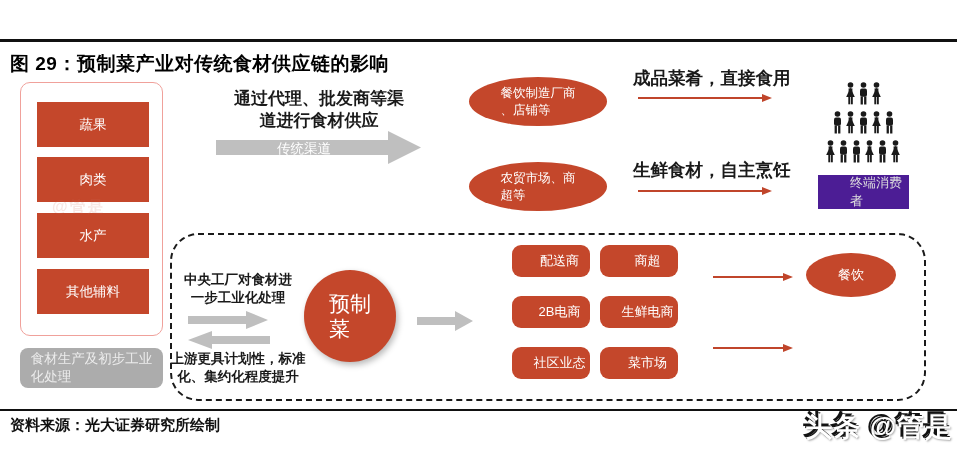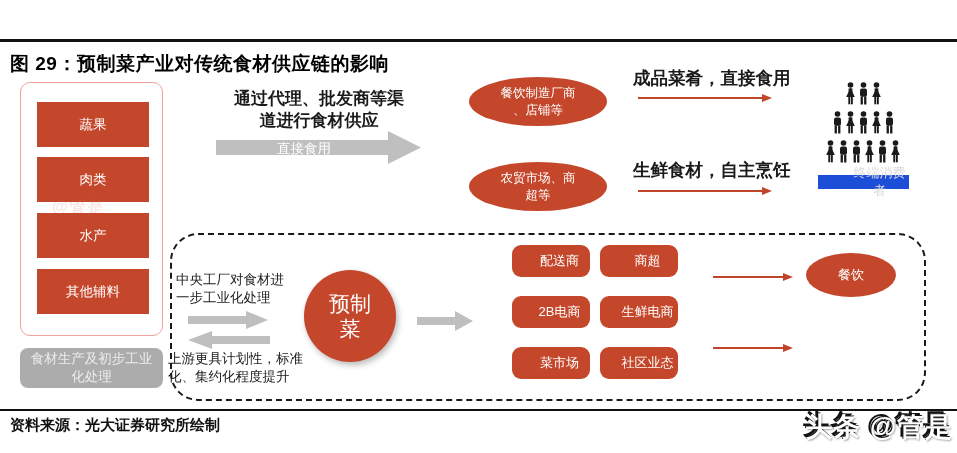--- a/index.html
+++ b/index.html
@@ -4,21 +4,21 @@
 <style>
   * { margin:0; padding:0; box-sizing:border-box; }
   html,body { background:#ffffff; }
   body { font-family:"Liberation Sans","DejaVu Sans",sans-serif; }
   .stage {
     position:relative; width:957px; height:453px; background:#ffffff;
     overflow:hidden; color:#111;
   }
   .abs { position:absolute; }
   .pre { white-space:pre-line; }
-  .ctr { display:flex; align-items:center; justify-content:center; text-align:center; }
+  .ctr { display:flex; align-items:center; justify-content:center; }
 
   .fig-title { left:10px; top:7px; font-size:19px; font-weight:bold; color:#000; letter-spacing:.5px;margin-top:44px; }
   .rule-top { left:0; top:39px; width:957px; height:3px; background:#111; }
   .rule-bottom { left:0; top:409px; width:957px; height:2px; background:#111; }
   .source { left:10px; top:416px; font-size:15px; font-weight:bold; color:#111; }
 
   .pink-panel { left:20px; top:82px; width:143px; height:254px;
     border:1.5px solid #f0a19b; border-radius:10px; background:#fff; }
   .red-box { left:37px; width:112px; height:45px; background:#c4472b;
     color:#fff; font-size:13.5px; }
@@ -43,28 +43,28 @@
   .arrow-red { position:absolute; height:0; border-top:2.5px solid #c0452b; }
   .arrow-red::after { content:""; position:absolute; right:-10px; top:-5.5px;
     width:0; height:0; border-left:10px solid #c0452b;
     border-top:4.5px solid transparent; border-bottom:4.5px solid transparent; }
   .out-arrow-1 { left:638px; top:97px; width:124px; }
   .out-arrow-2 { left:638px; top:190px; width:124px; }
   .chan-arrow-1 { left:713px; top:276px; width:70px; }
   .chan-arrow-2 { left:713px; top:347px; width:70px; }
 
   .crowd { left:824px; top:82px; }
-  .consumer-label { left:818px; top:175px; width:91px; height:14px; background:#1d4ed8;
+  .consumer-label { left:818px; top:175px; width:91px; height:34px; background:#4c1d95;
     color:#dedede; font-size:13px;padding-left:32px; }
 
   .dashed-box { left:170px; top:233px; width:756px; height:168px;
     border:2.5px dashed #1a1a1a; border-radius:28px; }
 
-  .note { font-size:13.5px; font-weight:400; color:#1a1a1a; line-height:1.3;
-    text-align:left; }
+  .note { font-size:13.5px; font-weight:700; color:#1a1a1a; line-height:1.3;
+    text-align:center; }
   .note-top { left:176px; top:271px; width:124px; }
   .note-bottom { left:168px; top:350px; width:140px; }
   .sm-arrow-r { left:188px; top:311px; width:80px; height:18px; }
   .sm-arrow-l { left:188px; top:331px; width:82px; height:18px; }
 
   .hub { left:304px; top:270px; width:92px; height:92px; border-radius:50%;
     background:#c4472b; color:#fff; font-size:21px; font-weight:500; line-height:1.2;
     box-shadow:2px 3px 6px rgba(0,0,0,.28); }
   .hub-arrow { left:417px; top:311px; width:56px; height:20px; }
 
@@ -100,21 +100,21 @@
   <div class="abs gray-footer ctr pre">食材生产及初步工业
 化处理</div>
 
   <div class="abs ghost">@管是</div>
 
   <div class="abs trad-label pre">通过代理、批发商等渠
 道进行食材供应</div>
   <svg class="abs big-arrow" viewBox="0 0 205 33">
     <polygon points="0,9 172,9 172,0 205,16.5 172,33 172,24 0,24" fill="#bfbfbf"></polygon>
   </svg>
-  <div class="abs big-arrow-label">直接食用</div>
+  <div class="abs big-arrow-label">传统渠道</div>
 
   <div class="abs ellipse node-1 ctr pre">餐饮制造厂商
 、店铺等</div>
   <div class="abs ellipse node-2 ctr pre">农贸市场、商
 超等</div>
 
   <div class="abs outcome outcome-1">成品菜肴，直接食用</div>
   <div class="abs arrow-red out-arrow-1"></div>
   <div class="abs outcome outcome-2">生鲜食材，自主烹饪</div>
   <div class="abs arrow-red out-arrow-2"></div>
@@ -169,22 +169,22 @@
 菜</div>
   <svg class="abs hub-arrow" viewBox="0 0 56 20">
     <polygon points="0,6 38,6 38,0 56,10 38,20 38,14 0,14" fill="#bfbfbf"></polygon>
   </svg>
 
   <div class="abs channels">
     <div class="pill">配送商</div>
     <div class="pill">商超</div>
     <div class="pill">2B电商</div>
     <div class="pill">生鲜电商</div>
+    <div class="pill">社区业态</div>
     <div class="pill">菜市场</div>
-    <div class="pill">社区业态</div>
   </div>
 
   <div class="abs arrow-red chan-arrow-1"></div>
   <div class="abs arrow-red chan-arrow-2"></div>
   <div class="abs ellipse target-1 ctr">餐饮</div>
 
   <div class="abs rule-bottom"></div>
   <div class="abs source">资料来源：光大证券研究所绘制</div>
   <div class="abs watermark">头条 @管是</div>
 

